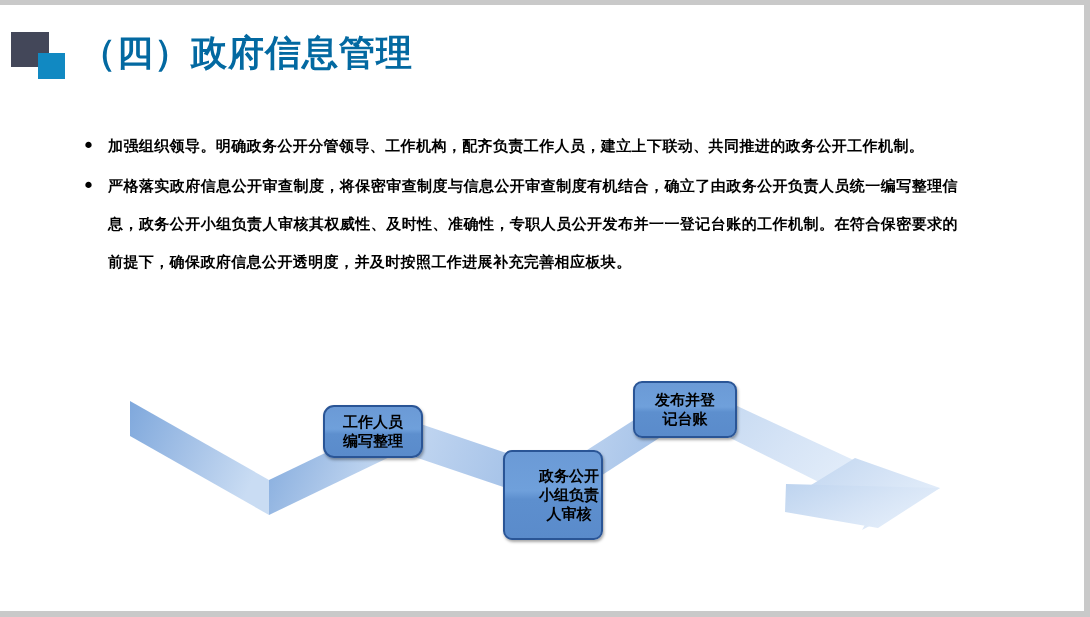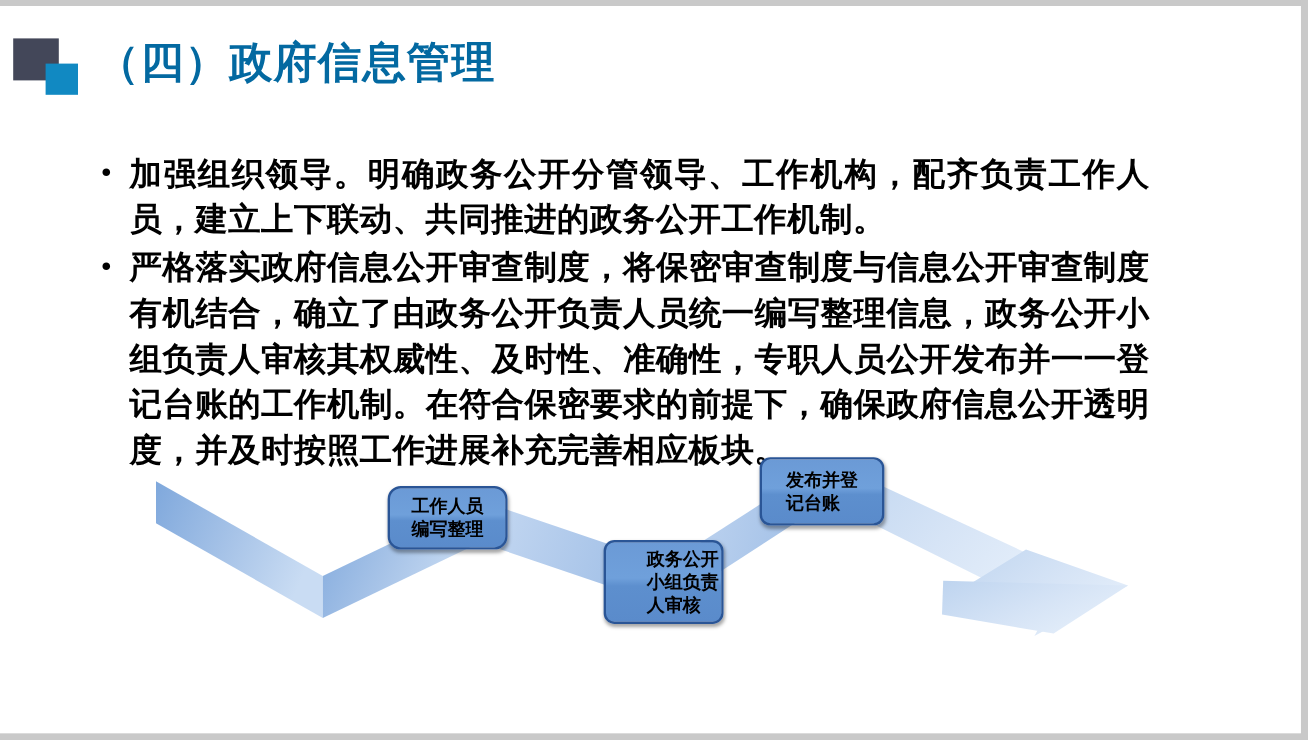--- a/index.html
+++ b/index.html
@@ -94,21 +94,21 @@
     flex: 0 0 30px;
     font-size: 22px;
     line-height: 38px;
     color: #000;
     text-align: left;
     padding-left: 4px;
     box-sizing: border-box;
   }
   .bullet-text {
     flex: 1 1 auto;
-    font-size: 27px;
+    font-size: 15px;
     font-weight: bold;
     line-height: 38px;
     color: #000000;
     text-align: justify;
     letter-spacing: 0.4px;
   }
 
   
   .diagram {
     position: absolute;
@@ -123,31 +123,31 @@
   .proc-box {
     position: absolute;
     border-radius: 9px;
     border: 2px solid #2a5596;
     background: linear-gradient(to bottom, #6b9ad6 0%, #6fa0db 45%, #5d8fce 55%, #5a8bcb 100%);
     box-shadow: 1px 2px 3px rgba(0,0,0,0.35);
     color: #000000;
     font-weight: bold;
     font-size: 15px;
     line-height: 19px;
-    text-align: left;
+    text-align: center;
     display: flex;
     align-items: center;
     justify-content: center;
     box-sizing: border-box;
   }
   .proc-box .lbl {
     display: block;
   }
   #box-1 { left: 323px; top: 400px; width: 100px; height: 53px; border-radius: 11px; }
-  #box-2 { left: 503px; top: 445px; width: 100px; height: 70px; padding-left: 32px; }
+  #box-2 { left: 503px; top: 445px; width: 100px; height: 90px; padding-left: 32px; }
   #box-3 { left: 633px; top: 376px; width: 104px; height: 57px; }
 </style>
 </head>
 <body>
 
 <div class="slide-root">
 
   <div class="chrome-top"></div>
   <div class="chrome-right"></div>
   <div class="chrome-bottom"></div>

